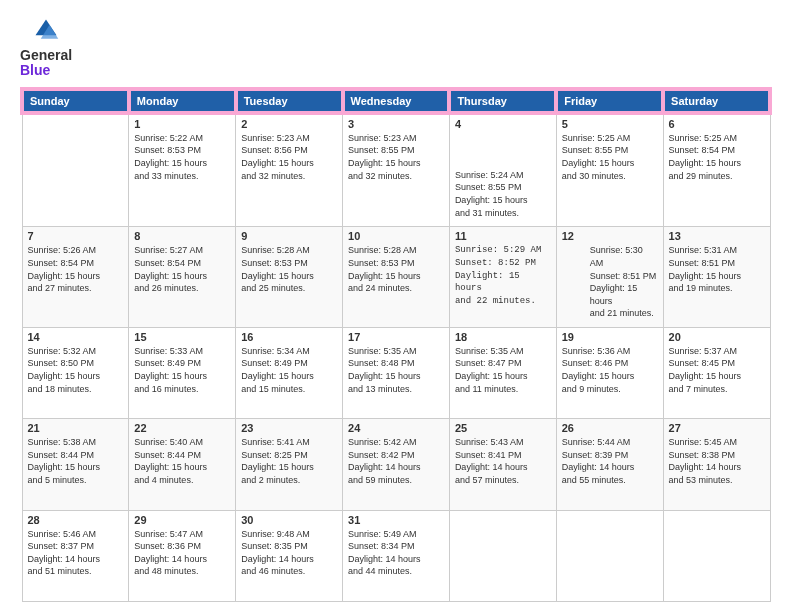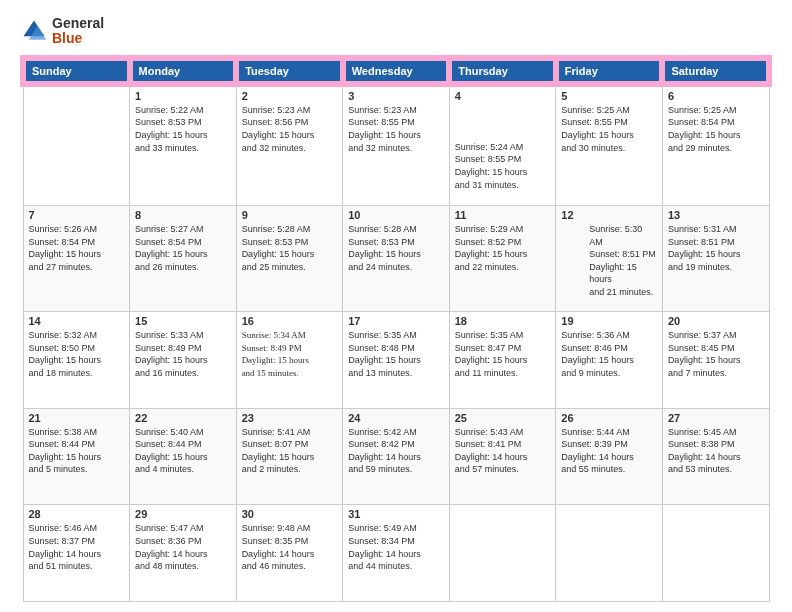--- a/index.html
+++ b/index.html
@@ -20,35 +20,36 @@
     .header {
       display: flex;
       justify-content: space-between;
       align-items: flex-start;
       margin-bottom: 8px;
     }
     .logo {
       display: flex;
       align-items: center;
       gap: 4px;
+      flex-direction: column;
     }
     .logo-text {
       display: flex;
       flex-direction: column;
       line-height: 1.1;
     }
     .logo-general {
       font-size: 14px;
       font-weight: bold;
       color: #333;
     }
     .logo-blue {
       font-size: 14px;
       font-weight: bold;
-      color: #c2410c;
+      color: #6d28d9;
     }
     .logo-icon {
       width: 28px;
       height: 28px;
     }
     .title-block {
       text-align: right;
     }
     .month-title {
       font-size: 36px;
@@ -65,21 +66,21 @@
       border-collapse: collapse;
       flex: 1;
     }
     .calendar thead th {
       background-color: #2060a8;
       color: #fff;
       font-size: 11px;
       font-weight: bold;
       text-align: left;
       padding: 4px 6px;
-      border: 6px solid #f9a8d4;
+      border: 4px solid #f9a8d4;
     }
     .calendar tbody td {
       border: 1px solid #ccc;
       vertical-align: top;
       padding: 3px 5px;
       width: calc(100% / 7);
       font-size: 9.5px;
       color: #333;
       height: 88px;
     }
@@ -202,21 +203,21 @@
           </td>
           <td>
             <span class="day-num">10</span>
             <div class="day-info" style="white-space: pre-line;">Sunrise: 5:28 AM
 Sunset: 8:53 PM
 Daylight: 15 hours
 and 24 minutes.</div>
           </td>
           <td>
             <span class="day-num">11</span>
-            <div class="day-info" style="white-space: pre-line;">Sunrise: 5:29 AM
+            <div class="day-info" style="white-space: pre-line; font-family: Liberation Mono, monospace;">Sunrise: 5:29 AM
 Sunset: 8:52 PM
 Daylight: 15 hours
 and 22 minutes.</div>
           </td>
           <td>
             <span class="day-num">12</span>
             <div class="day-info" style="white-space: pre-line; margin-left: 28px;">Sunrise: 5:30 AM
 Sunset: 8:51 PM
 Daylight: 15 hours
 and 21 minutes.</div>
@@ -239,21 +240,21 @@
           </td>
           <td>
             <span class="day-num">15</span>
             <div class="day-info" style="white-space: pre-line;">Sunrise: 5:33 AM
 Sunset: 8:49 PM
 Daylight: 15 hours
 and 16 minutes.</div>
           </td>
           <td>
             <span class="day-num">16</span>
-            <div class="day-info" style="white-space: pre-line; font-family: Liberation Serif, serif;">Sunrise: 5:34 AM
+            <div class="day-info" style="white-space: pre-line;">Sunrise: 5:34 AM
 Sunset: 8:49 PM
 Daylight: 15 hours
 and 15 minutes.</div>
           </td>
           <td>
             <span class="day-num">17</span>
             <div class="day-info" style="white-space: pre-line;">Sunrise: 5:35 AM
 Sunset: 8:48 PM
 Daylight: 15 hours
 and 13 minutes.</div>
@@ -291,21 +292,21 @@
           <td>
             <span class="day-num">22</span>
             <div class="day-info" style="white-space: pre-line;">Sunrise: 5:40 AM
 Sunset: 8:44 PM
 Daylight: 15 hours
 and 4 minutes.</div>
           </td>
           <td>
             <span class="day-num">23</span>
             <div class="day-info" style="white-space: pre-line;">Sunrise: 5:41 AM
-Sunset: 8:07 PM
+Sunset: 8:25 PM
 Daylight: 15 hours
 and 2 minutes.</div>
           </td>
           <td>
             <span class="day-num">24</span>
             <div class="day-info" style="white-space: pre-line;">Sunrise: 5:42 AM
 Sunset: 8:42 PM
 Daylight: 14 hours
 and 59 minutes.</div>
           </td>

